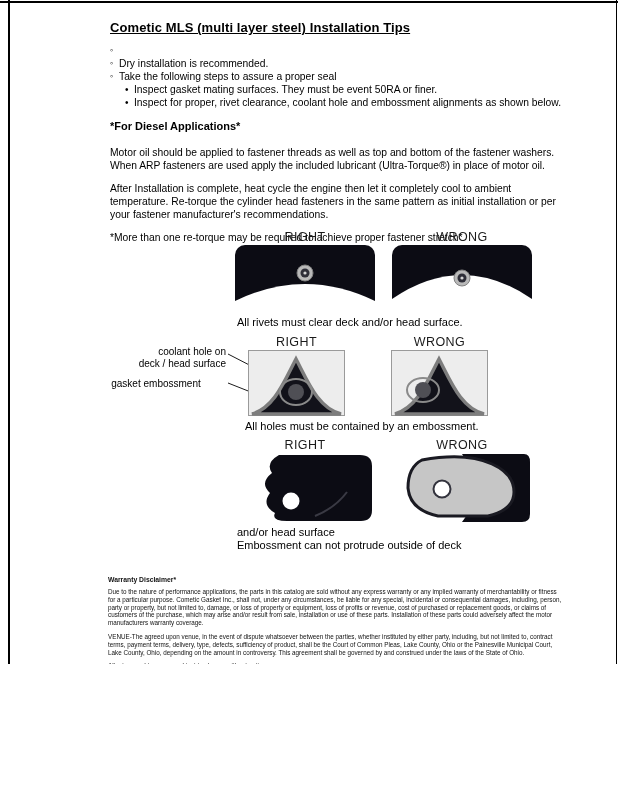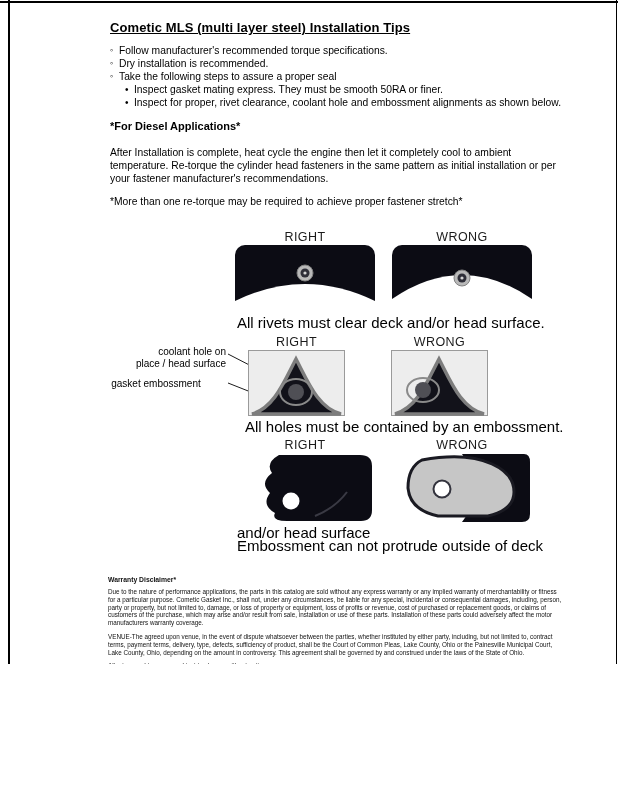--- a/index.html
+++ b/index.html
@@ -23,21 +23,21 @@
   .bullet-row .marker { width: 9px; flex: none; font-size: 9px; }
   .bullet-row.sub { margin-left: 15px; }
   .bullet-row.sub .marker { width: 9px; font-size: 10px; }
   .diesel-heading { font-size: 11px; font-weight: 700; margin: 11px 0 14px; }
   .para { font-size: 10.3px; line-height: 13px; margin-bottom: 10px; width: 462px; }
   .para.note { margin-bottom: 0; }
 
   .diagrams { position: absolute; left: 0; top: 228px; width: 618px; height: 340px; padding-left: 16px; }
   .dg-label { position: absolute; font-size: 12.5px; color: #1a1a1a; text-align: center; letter-spacing: 0.4px; }
   .panel { position: absolute; line-height: 0; }
-  .caption { position: absolute; font-size: 15px; line-height: 13px; color: #000; }
+  .caption { position: absolute; font-size: 11px; line-height: 13px; color: #000; }
   .annot { position: absolute; font-size: 10px; line-height: 12px; text-align: right; color: #000; }
   .arrows { position: absolute; left: 0; top: 0; pointer-events: none; }
 
   .warranty { position: absolute; left: 108px; top: 576px; width: 456px; color: #111; }
   .warranty h4 { font-size: 6.8px; font-weight: 700; margin-bottom: 5px; }
   .warranty p { font-size: 6.3px; line-height: 7.8px; margin-bottom: 6px; }
   .warranty p.tight { margin-bottom: 1px; }
 
   .footer-code { position: absolute; left: 408px; top: 756px; font-size: 13.5px; letter-spacing: 0.4px; color: #111; }
 </style>
@@ -47,40 +47,40 @@
 <div class="page">
   <div class="border-top"></div>
   <div class="border-left"></div>
   <div class="border-right"></div>
 
   <div class="top-text">
     <div class="title">Cometic MLS (multi layer steel) Installation Tips</div>
 
     <div class="bullet-row">
       <span class="marker">◦</span>
-      <span>Follow manufacturer's recommended torque specifications.</span>
     </div>
     <div class="bullet-row">
       <span class="marker">◦</span>
       <span>Dry installation is recommended.</span>
     </div>
     <div class="bullet-row">
       <span class="marker">◦</span>
       <span>Take the following steps to assure a proper seal</span>
     </div>
     <div class="bullet-row sub">
       <span class="marker">•</span>
-      <span>Inspect gasket mating express.  They must be smooth 50RA or finer.</span>
+      <span>Inspect gasket mating surfaces.  They must be event 50RA or finer.</span>
     </div>
     <div class="bullet-row sub">
       <span class="marker">•</span>
       <span>Inspect for proper, rivet clearance, coolant hole and embossment alignments as shown below.</span>
     </div>
 
     <div class="diesel-heading">*For Diesel Applications*</div>
+    <div class="para">Motor oil should be applied to fastener threads as well as top and bottom of the fastener washers. When ARP fasteners are used apply the included lubricant (Ultra-Torque®) in place of motor oil.</div>
     <div class="para">After Installation is complete, heat cycle the engine then let it completely cool to ambient temperature. Re-torque the cylinder head fasteners in the same pattern as initial installation or per your fastener manufacturer's recommendations.</div>
     <div class="para note">*More than one re-torque may be required to achieve proper fastener stretch*</div>
   </div>
 
   <div class="diagrams">
 
     <div class="dg-label" style="left:235px; top:2px; width:140px;">RIGHT</div>
     <div class="dg-label" style="left:392px; top:2px; width:140px;">WRONG</div>
 
     <div class="panel" style="left:235px; top:17px;">
@@ -101,21 +101,21 @@
         <circle cx="70" cy="33" r="1.6" fill="#d6d6d6"></circle>
       </svg>
     </div>
     <div class="caption" style="left:237px; top:88px;">All rivets must clear deck and/or head surface.</div>
 
     <div class="dg-label" style="left:248px; top:107px; width:97px;">RIGHT</div>
     <div class="dg-label" style="left:391px; top:107px; width:97px;">WRONG</div>
 
     <div class="annot" style="left:118px; top:118px; width:108px;">
       <div>coolant hole on</div>
-      <div>place / head surface</div>
+      <div>deck / head surface</div>
     </div>
     <div class="annot" style="left:102px; top:150px; width:108px;text-align:center;">gasket embossment</div>
 
     <svg class="arrows" width="618" height="340" viewBox="0 0 618 340">
       <line x1="228" y1="126" x2="290" y2="158" stroke="#000" stroke-width="0.9"></line>
       <line x1="228" y1="155" x2="276" y2="174" stroke="#000" stroke-width="0.9"></line>
     </svg>
 
     <div class="panel" style="left:248px; top:122px;">
       <svg width="97" height="66" viewBox="0 0 97 66">

